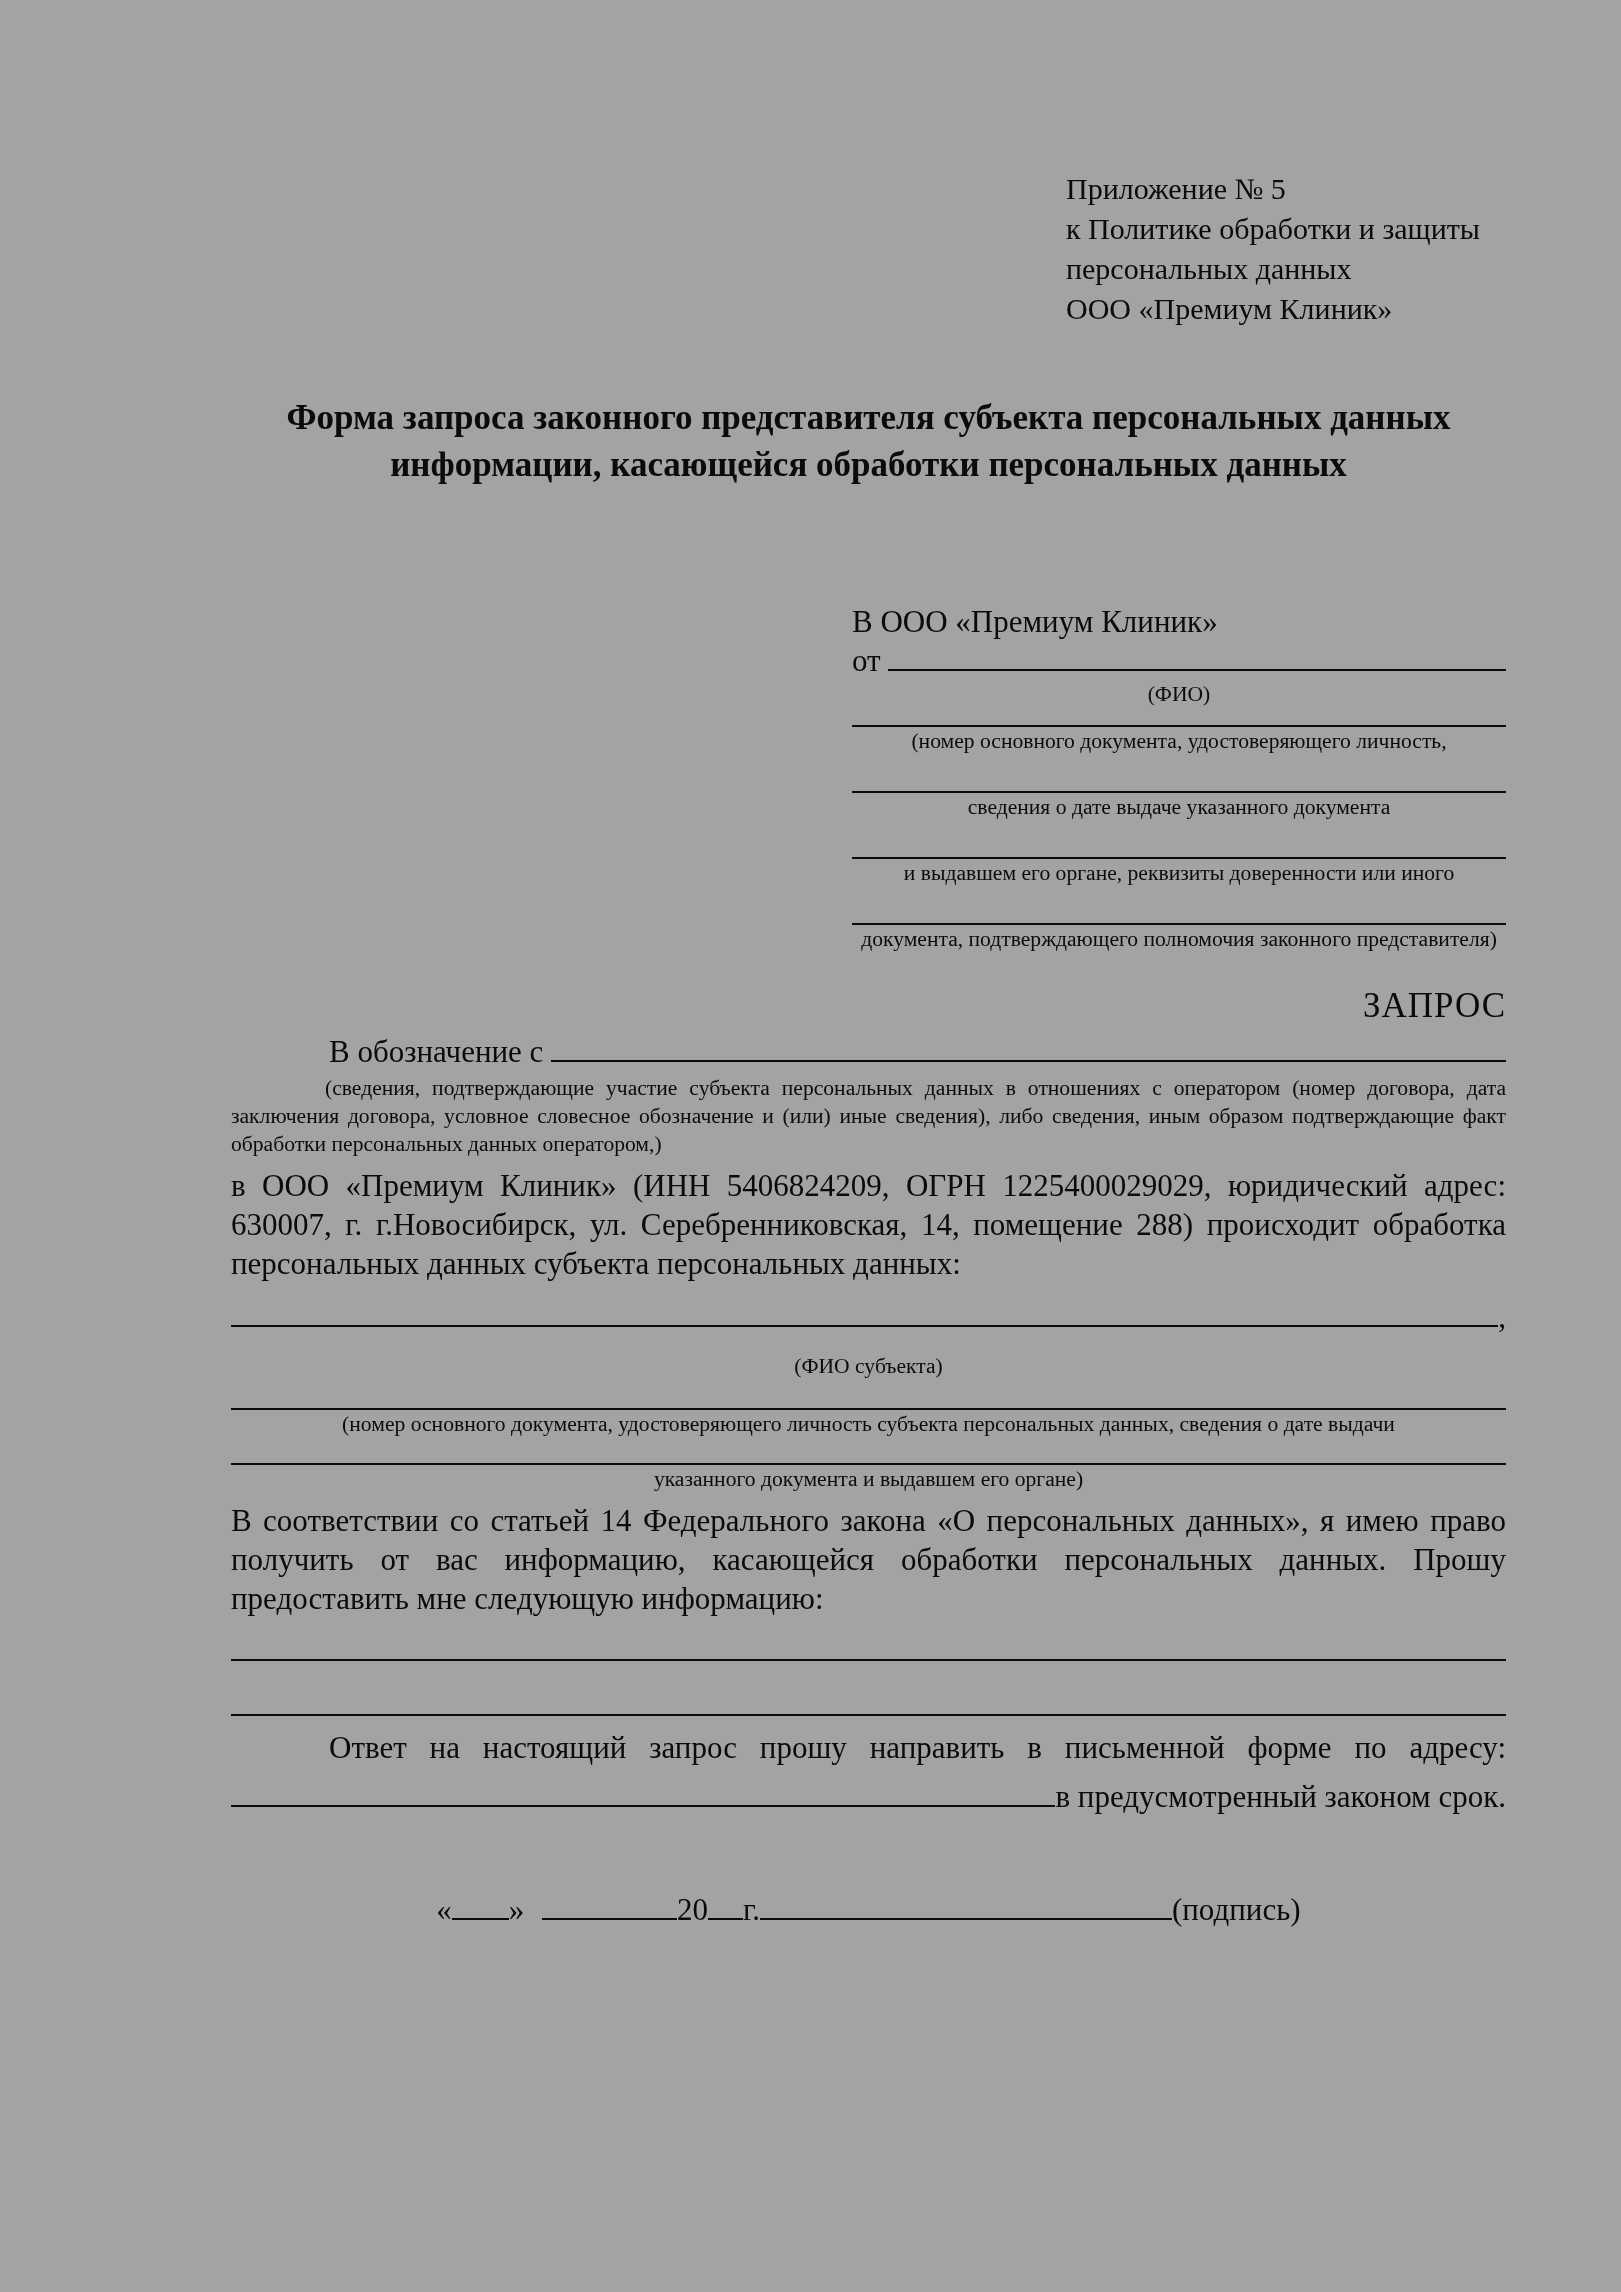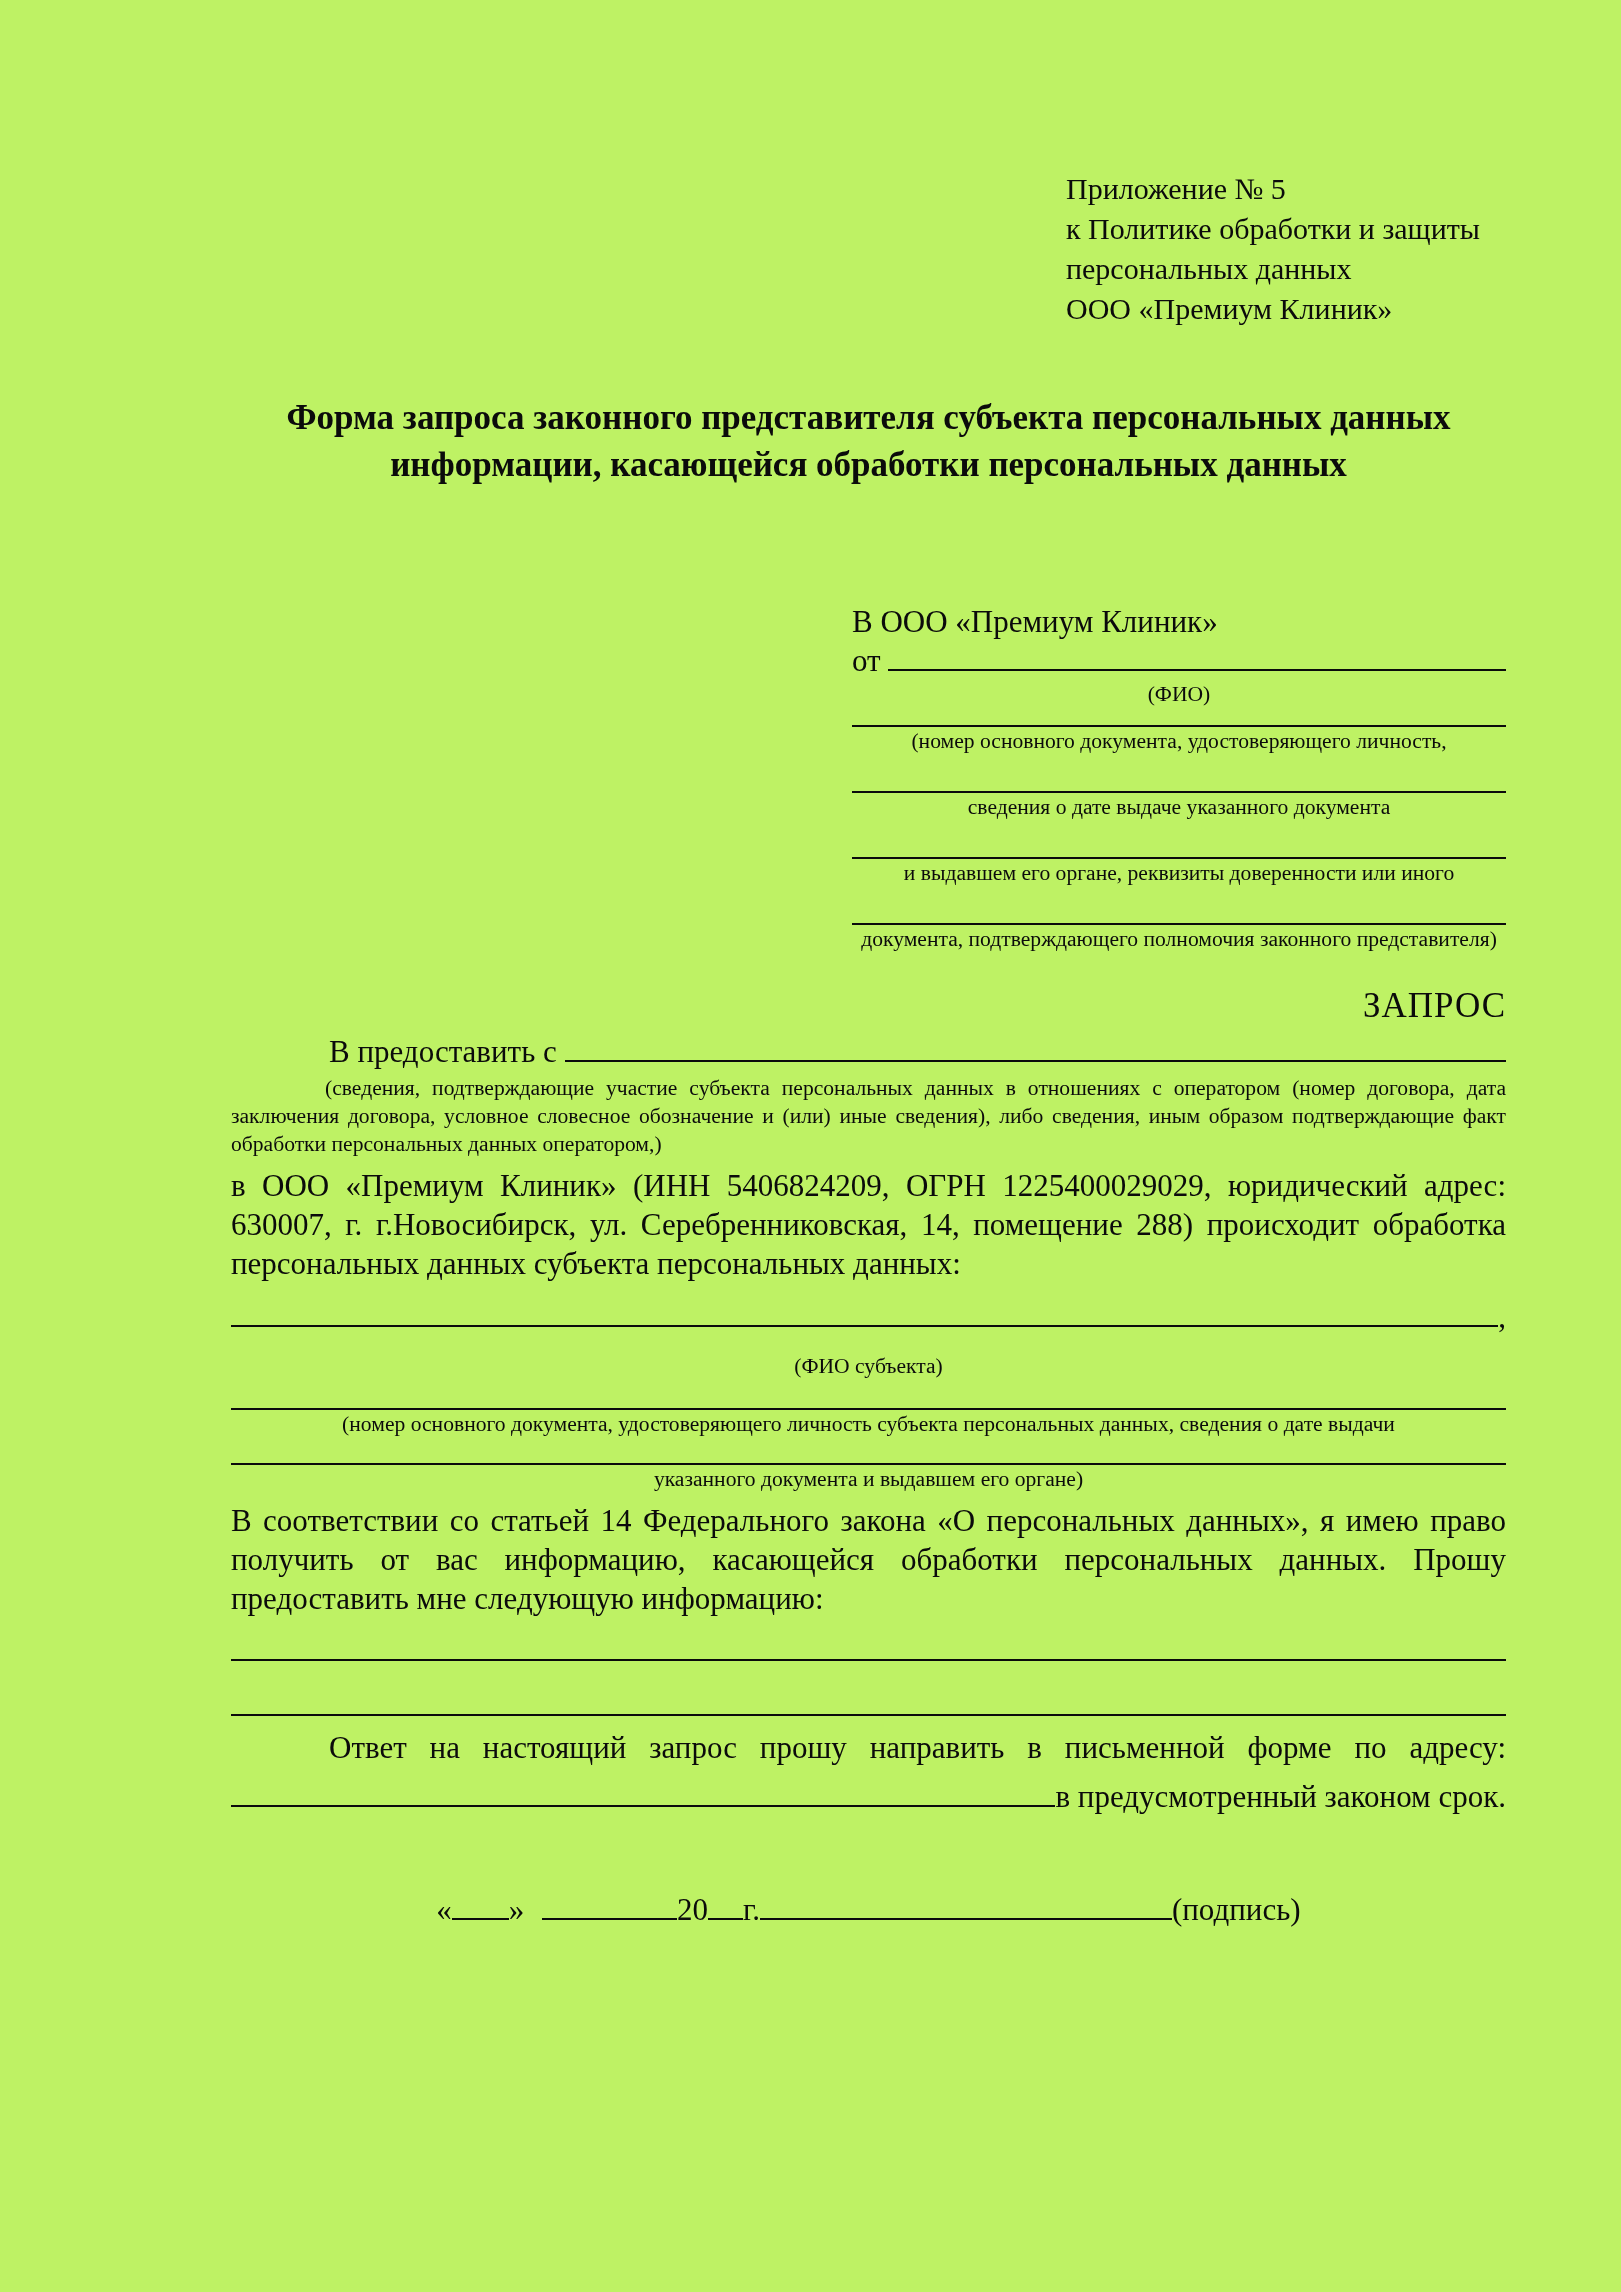--- a/index.html
+++ b/index.html
@@ -1,20 +1,20 @@
 <!DOCTYPE html>
 <html lang="ru"><head>
 <meta charset="utf-8">
 <style>
   html,body { margin:0; padding:0; background:#888; }
   .page {
     position:relative;
     width:1621px; height:2293px;
     margin:0 auto;
-    background:#bef264;
+    background:#a3a3a3;
     font-family:"Liberation Serif", "DejaVu Serif", serif;
     color:#0b0b0b;
     overflow:hidden;
   }
   .content {
     position:absolute; left:231px; top:0;
     width:1275px;
     padding-top:169px;
     font-size:31px; line-height:39px;
   }
@@ -101,21 +101,21 @@
       <div class="unit-rule"></div>
       <div class="cap">и выдавшем его органе, реквизиты доверенности или иного</div>
 
       <div class="unit-rule"></div>
       <div class="cap">документа, подтверждающего полномочия законного представителя)</div>
     </div>
 
     <div class="zapros">ЗАПРОС</div>
 
     <div class="accord">
-      <span class="lbl">В предоставить с</span>
+      <span class="lbl">В обозначение с</span>
       <span class="fill"></span>
     </div>
 
     <div class="smallp">(сведения, подтверждающие участие субъекта персональных данных в отношениях с оператором (номер договора, дата заключения договора, условное словесное обозначение и (или) иные сведения), либо сведения, иным образом подтверждающие факт обработки персональных данных оператором,)</div>
 
     <div class="para">в ООО «Премиум Клиник» (ИНН 5406824209, ОГРН 1225400029029, юридический адрес: 630007, г. г.Новосибирск, ул. Серебренниковская, 14, помещение 288) происходит обработка персональных данных субъекта персональных данных:</div>
 
     <div class="comma-row">
       <span class="fill noml"></span>
       <span class="tail">,</span>

